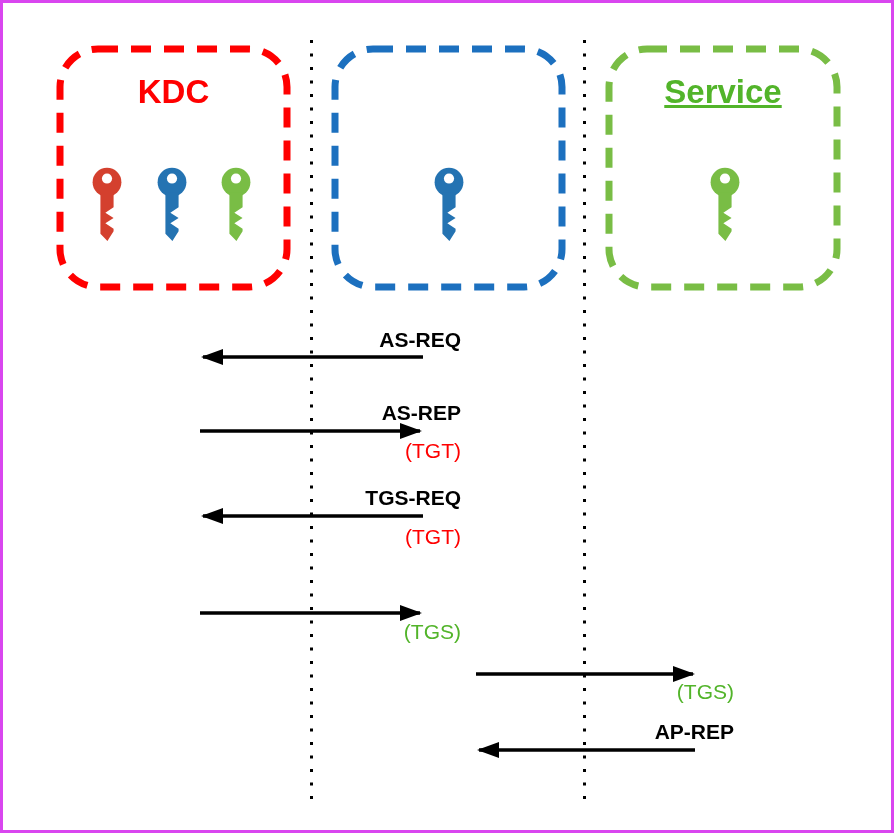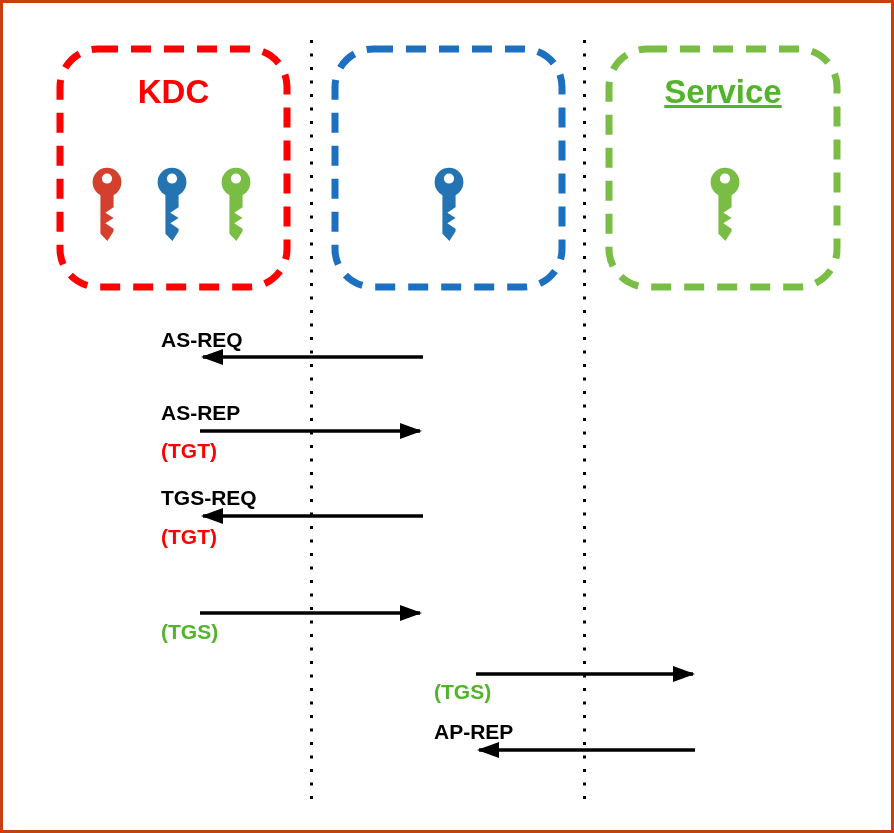--- a/index.html
+++ b/index.html
@@ -1,33 +1,33 @@
 <!DOCTYPE html>
 <html><head>
 <meta charset="utf-8">
 <style>
   html,body{margin:0;padding:0;background:#ffffff;}
   #canvas{
     position:relative;width:894px;height:833px;box-sizing:border-box;
-    border:3px solid #c2410c;background:#fff;overflow:hidden;
+    border:3px solid #d946ef;background:#fff;overflow:hidden;
     font-family:"Liberation Sans",sans-serif;
   }
   #shapes{position:absolute;left:0;top:0;}
   .lifeline{stroke:#000;stroke-width:3;stroke-dasharray:3 10.5;fill:none;}
   .box{fill:none;stroke-width:7;stroke-dasharray:20 13;}
   .box-red{stroke:#ff0000;}
   .box-blue{stroke:#1c70bf;}
   .box-green{stroke:#79bd45;}
   .msg-line{stroke:#000;stroke-width:3.4;fill:none;}
   .actor-title{position:absolute;top:72px;font-size:33px;font-weight:700;line-height:1;text-align:center;}
   .t-kdc{left:57px;width:227px;color:#ff0000;}
   .t-user{left:332px;width:227px;color:#1c70bf;}
   .t-service{left:606px;width:228px;color:#52b42a;text-decoration:underline;}
-  .msg-label{position:absolute;width:300px;text-align:left;font-size:21px;font-weight:700;line-height:1;color:#000;}
-  .msg-note{position:absolute;width:300px;text-align:left;font-size:21px;font-weight:700;line-height:1;}
+  .msg-label{position:absolute;width:300px;text-align:right;font-size:21px;font-weight:700;line-height:1;color:#000;}
+  .msg-note{position:absolute;width:300px;text-align:right;font-size:21px;font-weight:400;line-height:1;}
   .grp-left{left:158px;}
   .grp-right{left:431px;}
   .note-red{color:#ff0000;}
   .note-green{color:#52b42a;}
 </style>
 </head>
 <body>
 
 <div id="canvas">
 

